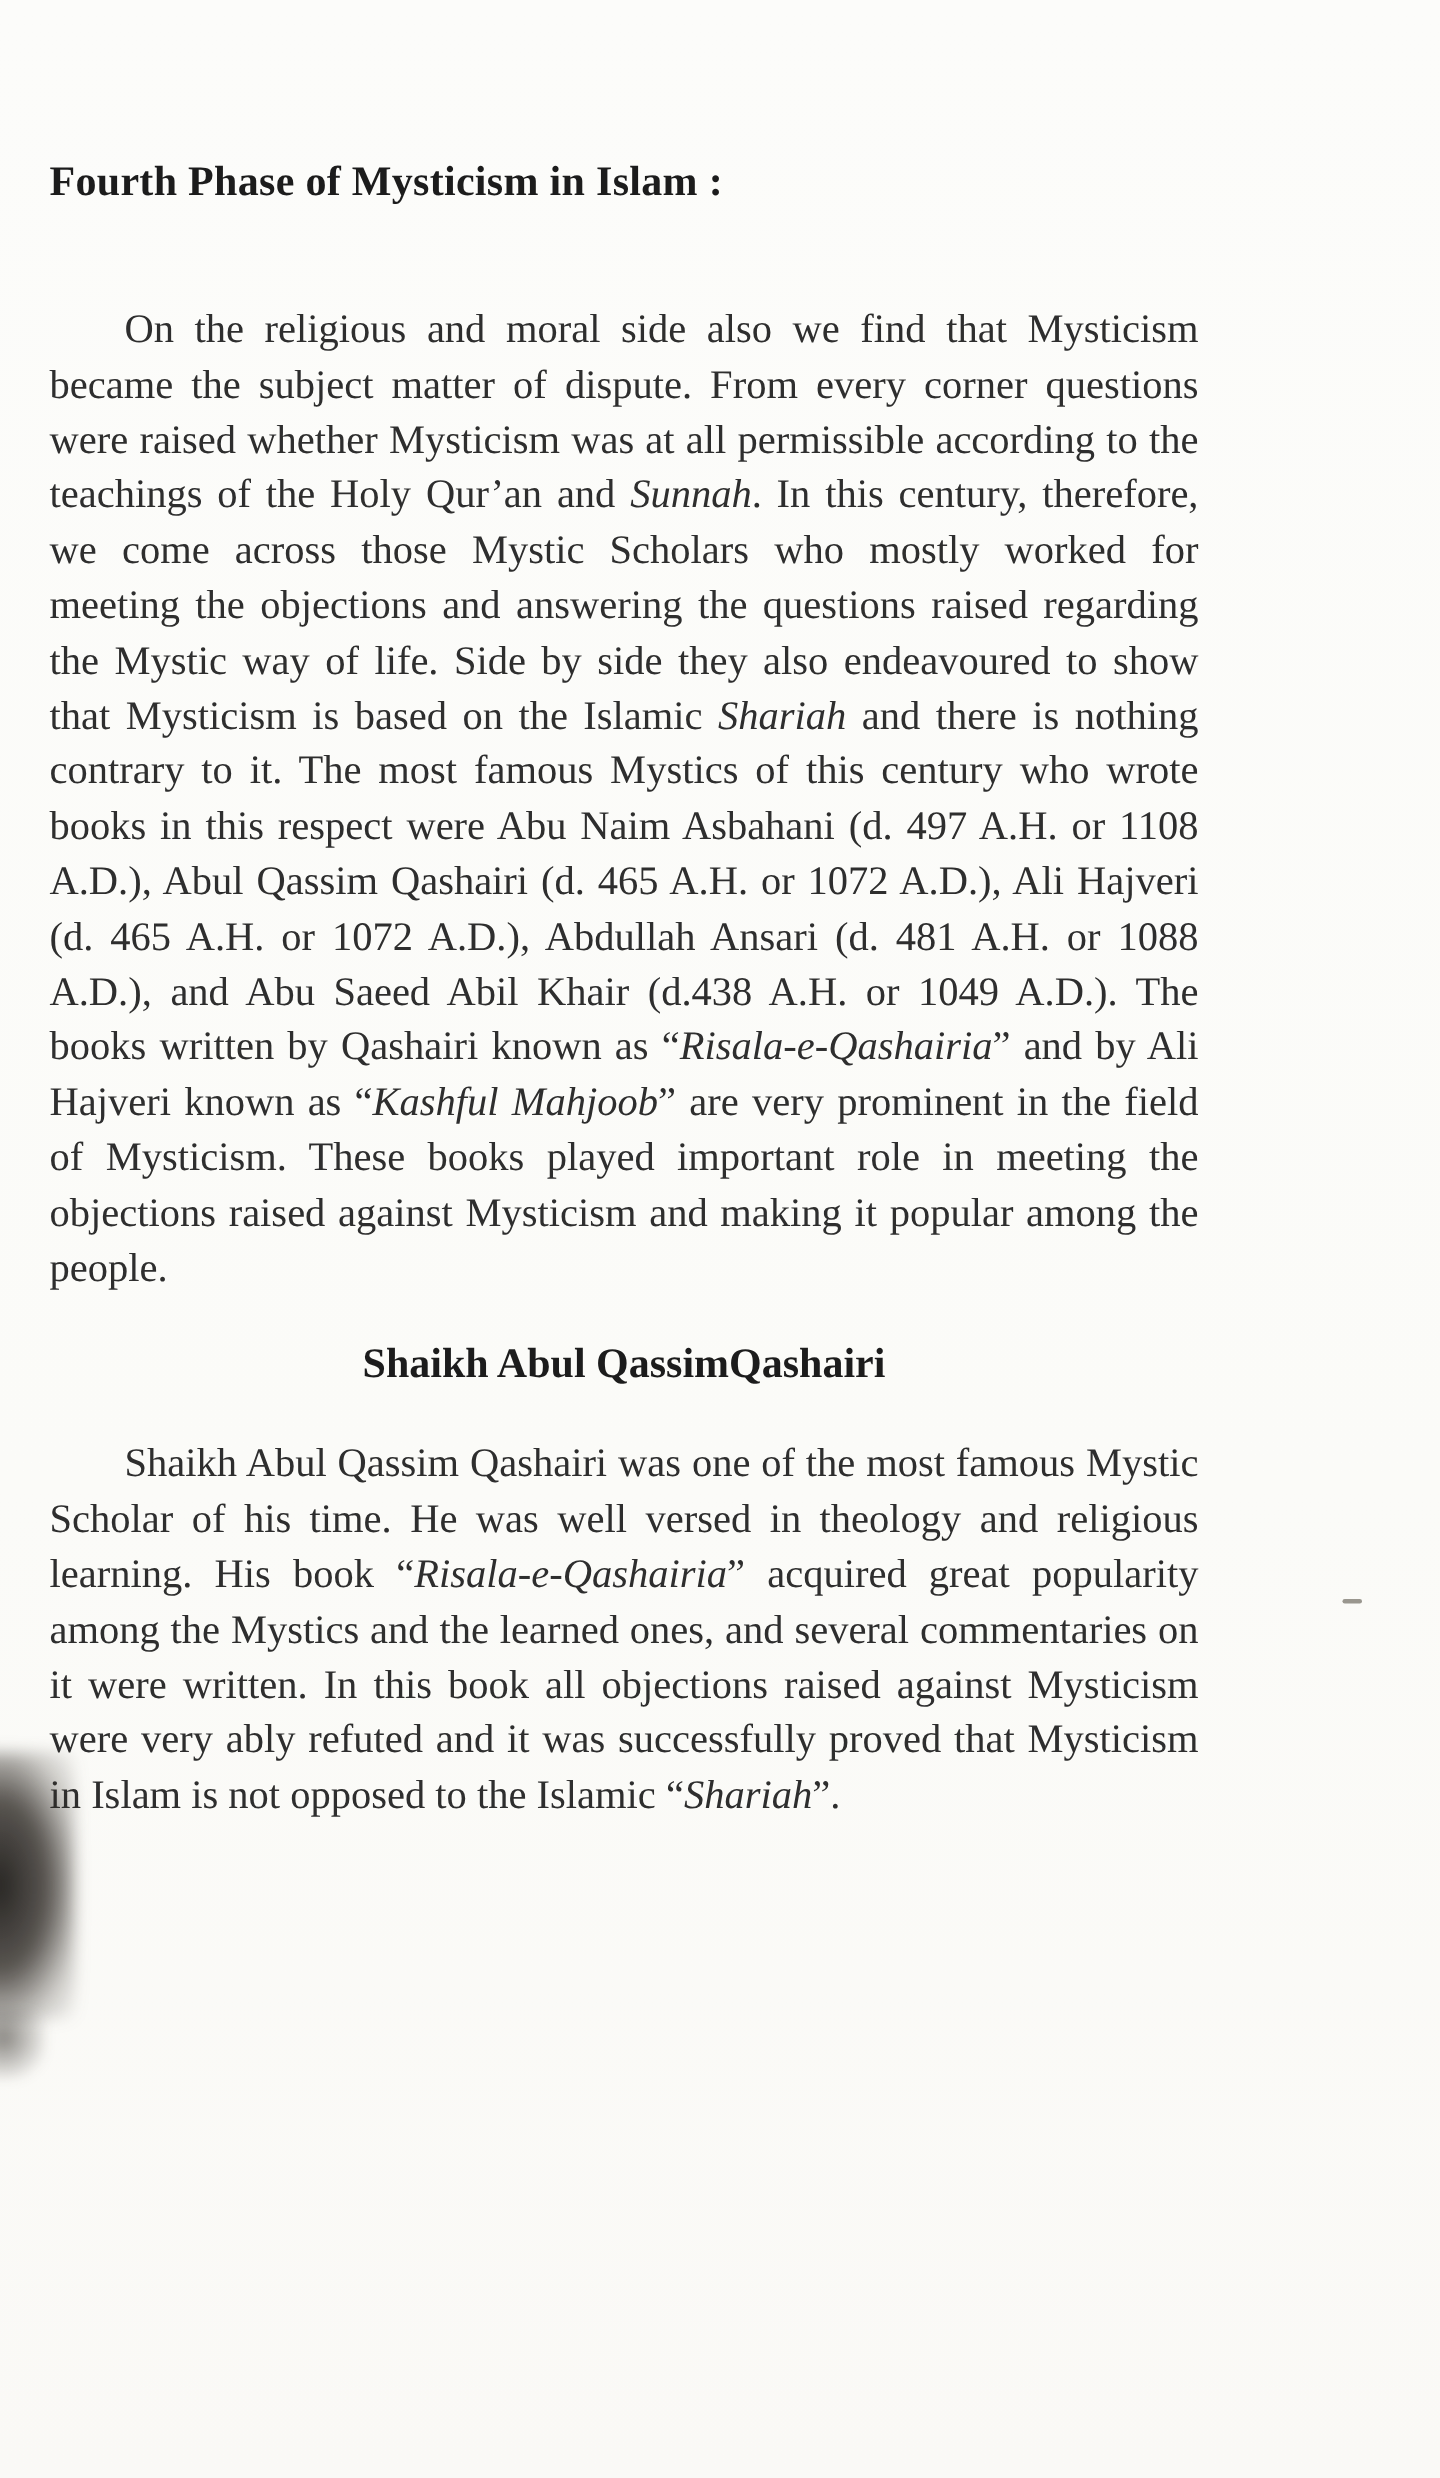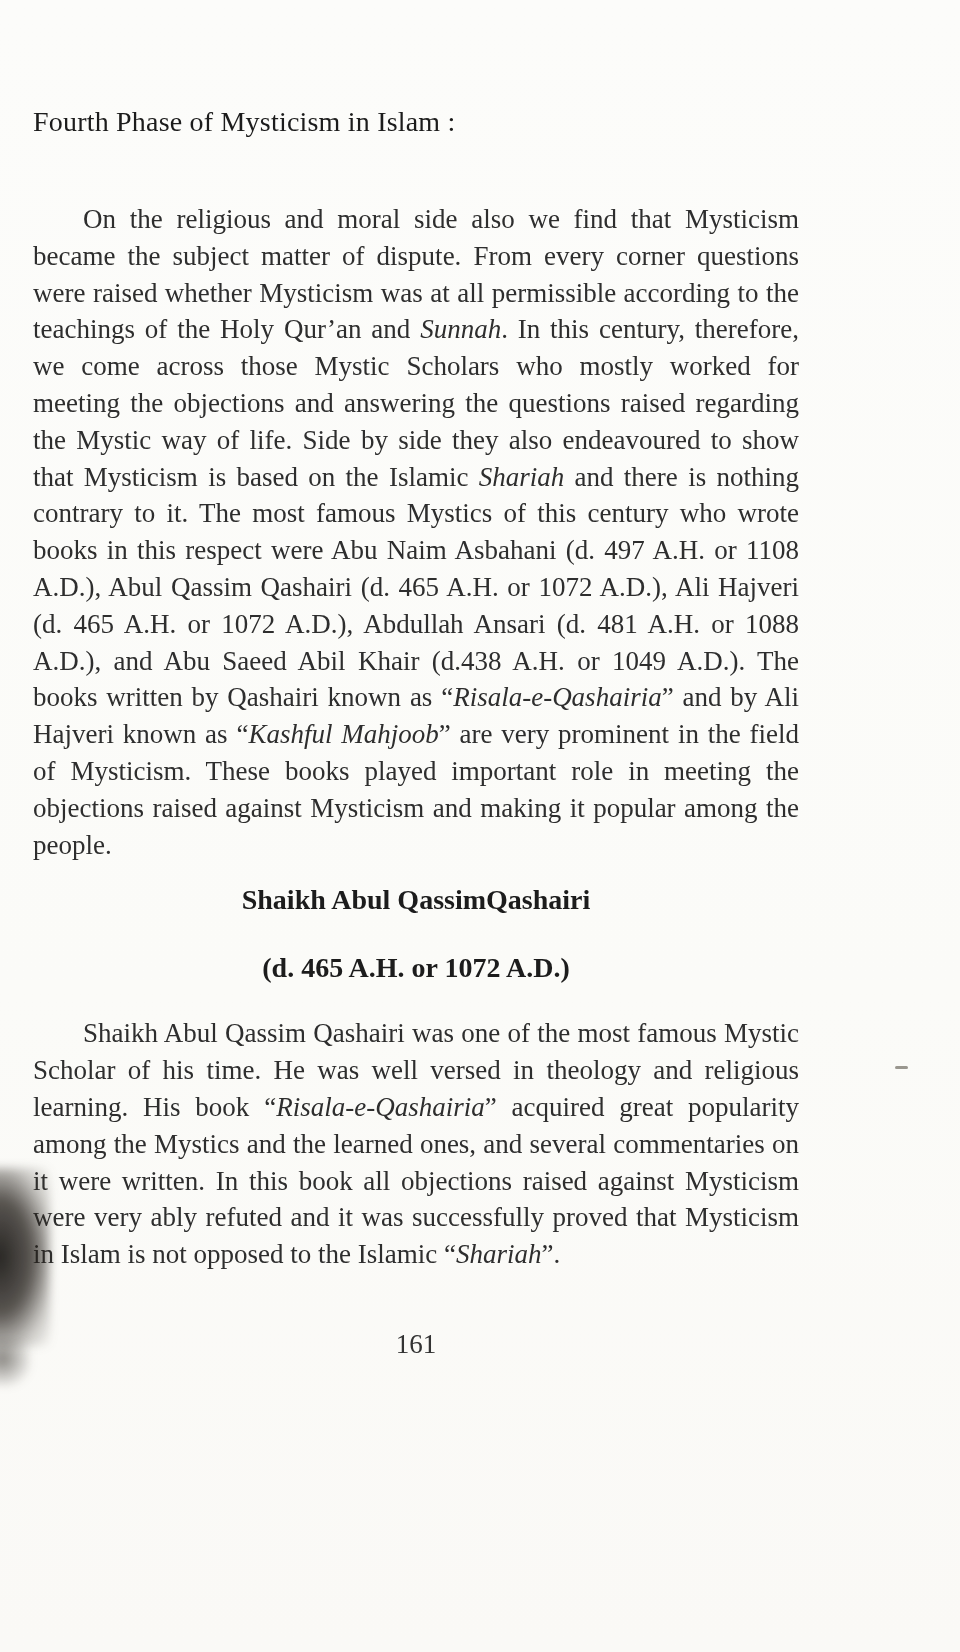--- a/index.html
+++ b/index.html
@@ -20,21 +20,21 @@
     inset: 0;
     background: linear-gradient(180deg, #fcfcfa 0%, #fbfbf8 60%, #faf9f6 100%);
   }
   .content {
     position: absolute;
     left: 33px;
     top: 103px;
     width: 766px;
   }
   .doc-heading {
-    font-weight: normal;
+    font-weight: bold;
     font-size: 28px;
     line-height: 38px;
     color: #1c1c1c;
     margin: 0;
     letter-spacing: 0.2px;
   }
   .para {
     font-size: 27px;
     line-height: 36.8px;
     text-align: justify;
@@ -50,21 +50,21 @@
   }
   .center-head {
     text-align: center;
     font-weight: bold;
     font-size: 28px;
     line-height: 38px;
     color: #1c1c1c;
     margin: 0;
   }
   .chapter-title {
-    margin-top: 18px;
+    margin-top: 28px;
   }
   .chapter-subtitle {
     margin-top: 30px;
   }
   .page-number {
     text-align: center;
     font-size: 27px;
     color: #333;
     margin-top: 56px;
   }
@@ -105,24 +105,22 @@
 
 <div class="page">
   <div class="content">
 
     <h1 class="doc-heading">Fourth Phase of Mysticism in Islam :</h1>
 
     <p class="para para-1"><span>On the religious and moral side also we find that Mysticism became the subject matter of dispute. From every corner questions were raised whether Mysticism was at all permissible according to the teachings of the Holy Qur’an and </span><span style="font-style: italic;">Sunnah</span><span>. In this century, therefore, we come across those Mystic Scholars who mostly worked for meeting the objections and answering the questions raised regarding the Mystic way of life. Side by side they also endeavoured to show that Mysticism is based on the Islamic </span><span style="font-style: italic;">Shariah</span><span> and there is nothing contrary to it. The most famous Mystics of this century who wrote books in this respect were Abu Naim Asbahani (d. 497 A.H. or 1108 A.D.), Abul Qassim Qashairi (d. 465 A.H. or 1072 A.D.), Ali Hajveri (d. 465 A.H. or 1072 A.D.), Abdullah Ansari (d. 481 A.H. or 1088 A.D.), and Abu Saeed Abil Khair (d.438 A.H. or 1049 A.D.). The books written by Qashairi known as “</span><span style="font-style: italic;">Risala-e-Qashairia</span><span>” and by Ali Hajveri known as “</span><span style="font-style: italic;">Kashful Mahjoob</span><span>” are very prominent in the field of Mysticism. These books played important role in meeting the objections raised against Mysticism and making it popular among the people.</span></p>
 
     <h2 class="center-head chapter-title">Shaikh Abul QassimQashairi</h2>
 
-    <h3 class="center-head chapter-subtitle">(d. 465 A.H. or 1072 A.D.)</h3>
 
     <p class="para para-2"><span>Shaikh Abul Qassim Qashairi was one of the most famous Mystic Scholar of his time. He was well versed in theology and religious learning. His book “</span><span style="font-style: italic;">Risala-e-Qashairia</span><span>” acquired great popularity among the Mystics and the learned ones, and several commentaries on it were written. In this book all objections raised against Mysticism were very ably refuted and it was successfully proved that Mysticism in Islam is not opposed to the Islamic “</span><span style="font-style: italic;">Shariah</span><span>”.</span></p>
 
-    <div class="page-number">161</div>
 
   </div>
 
   <div class="smudge"></div>
   <div class="smudge-tail"></div>
   <div class="margin-mark"></div>
 </div>
 
 </body></html>

